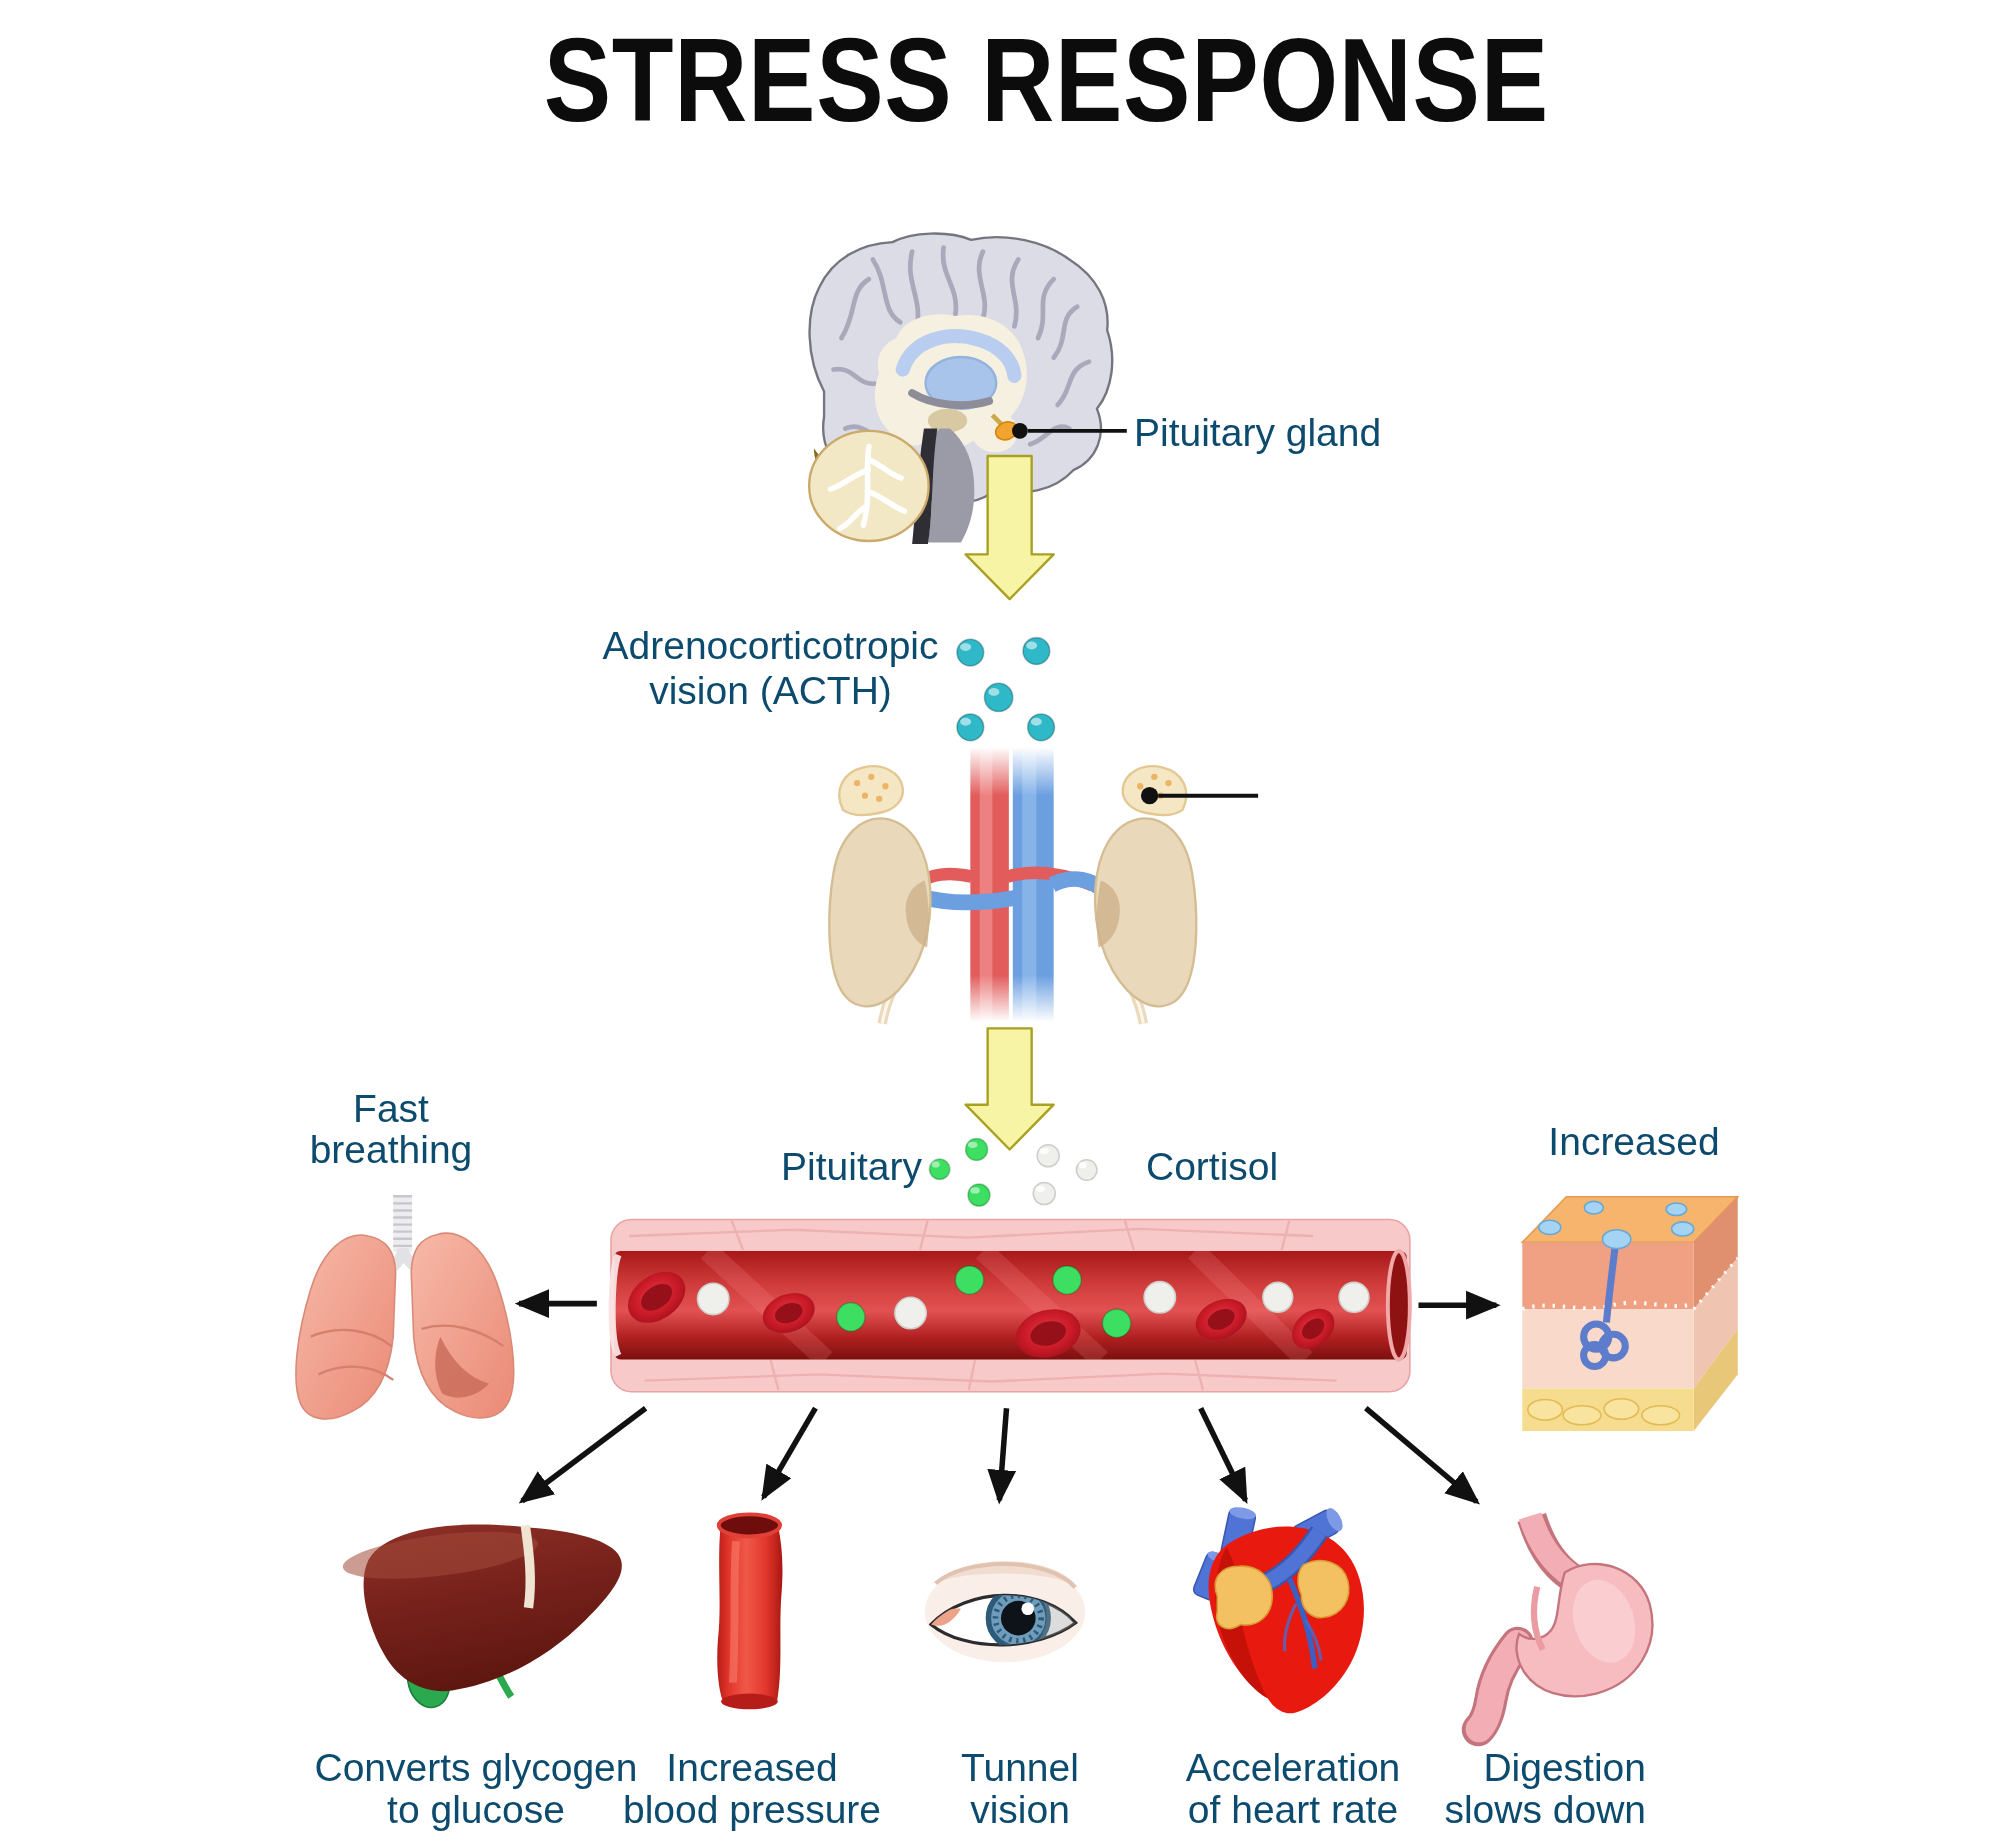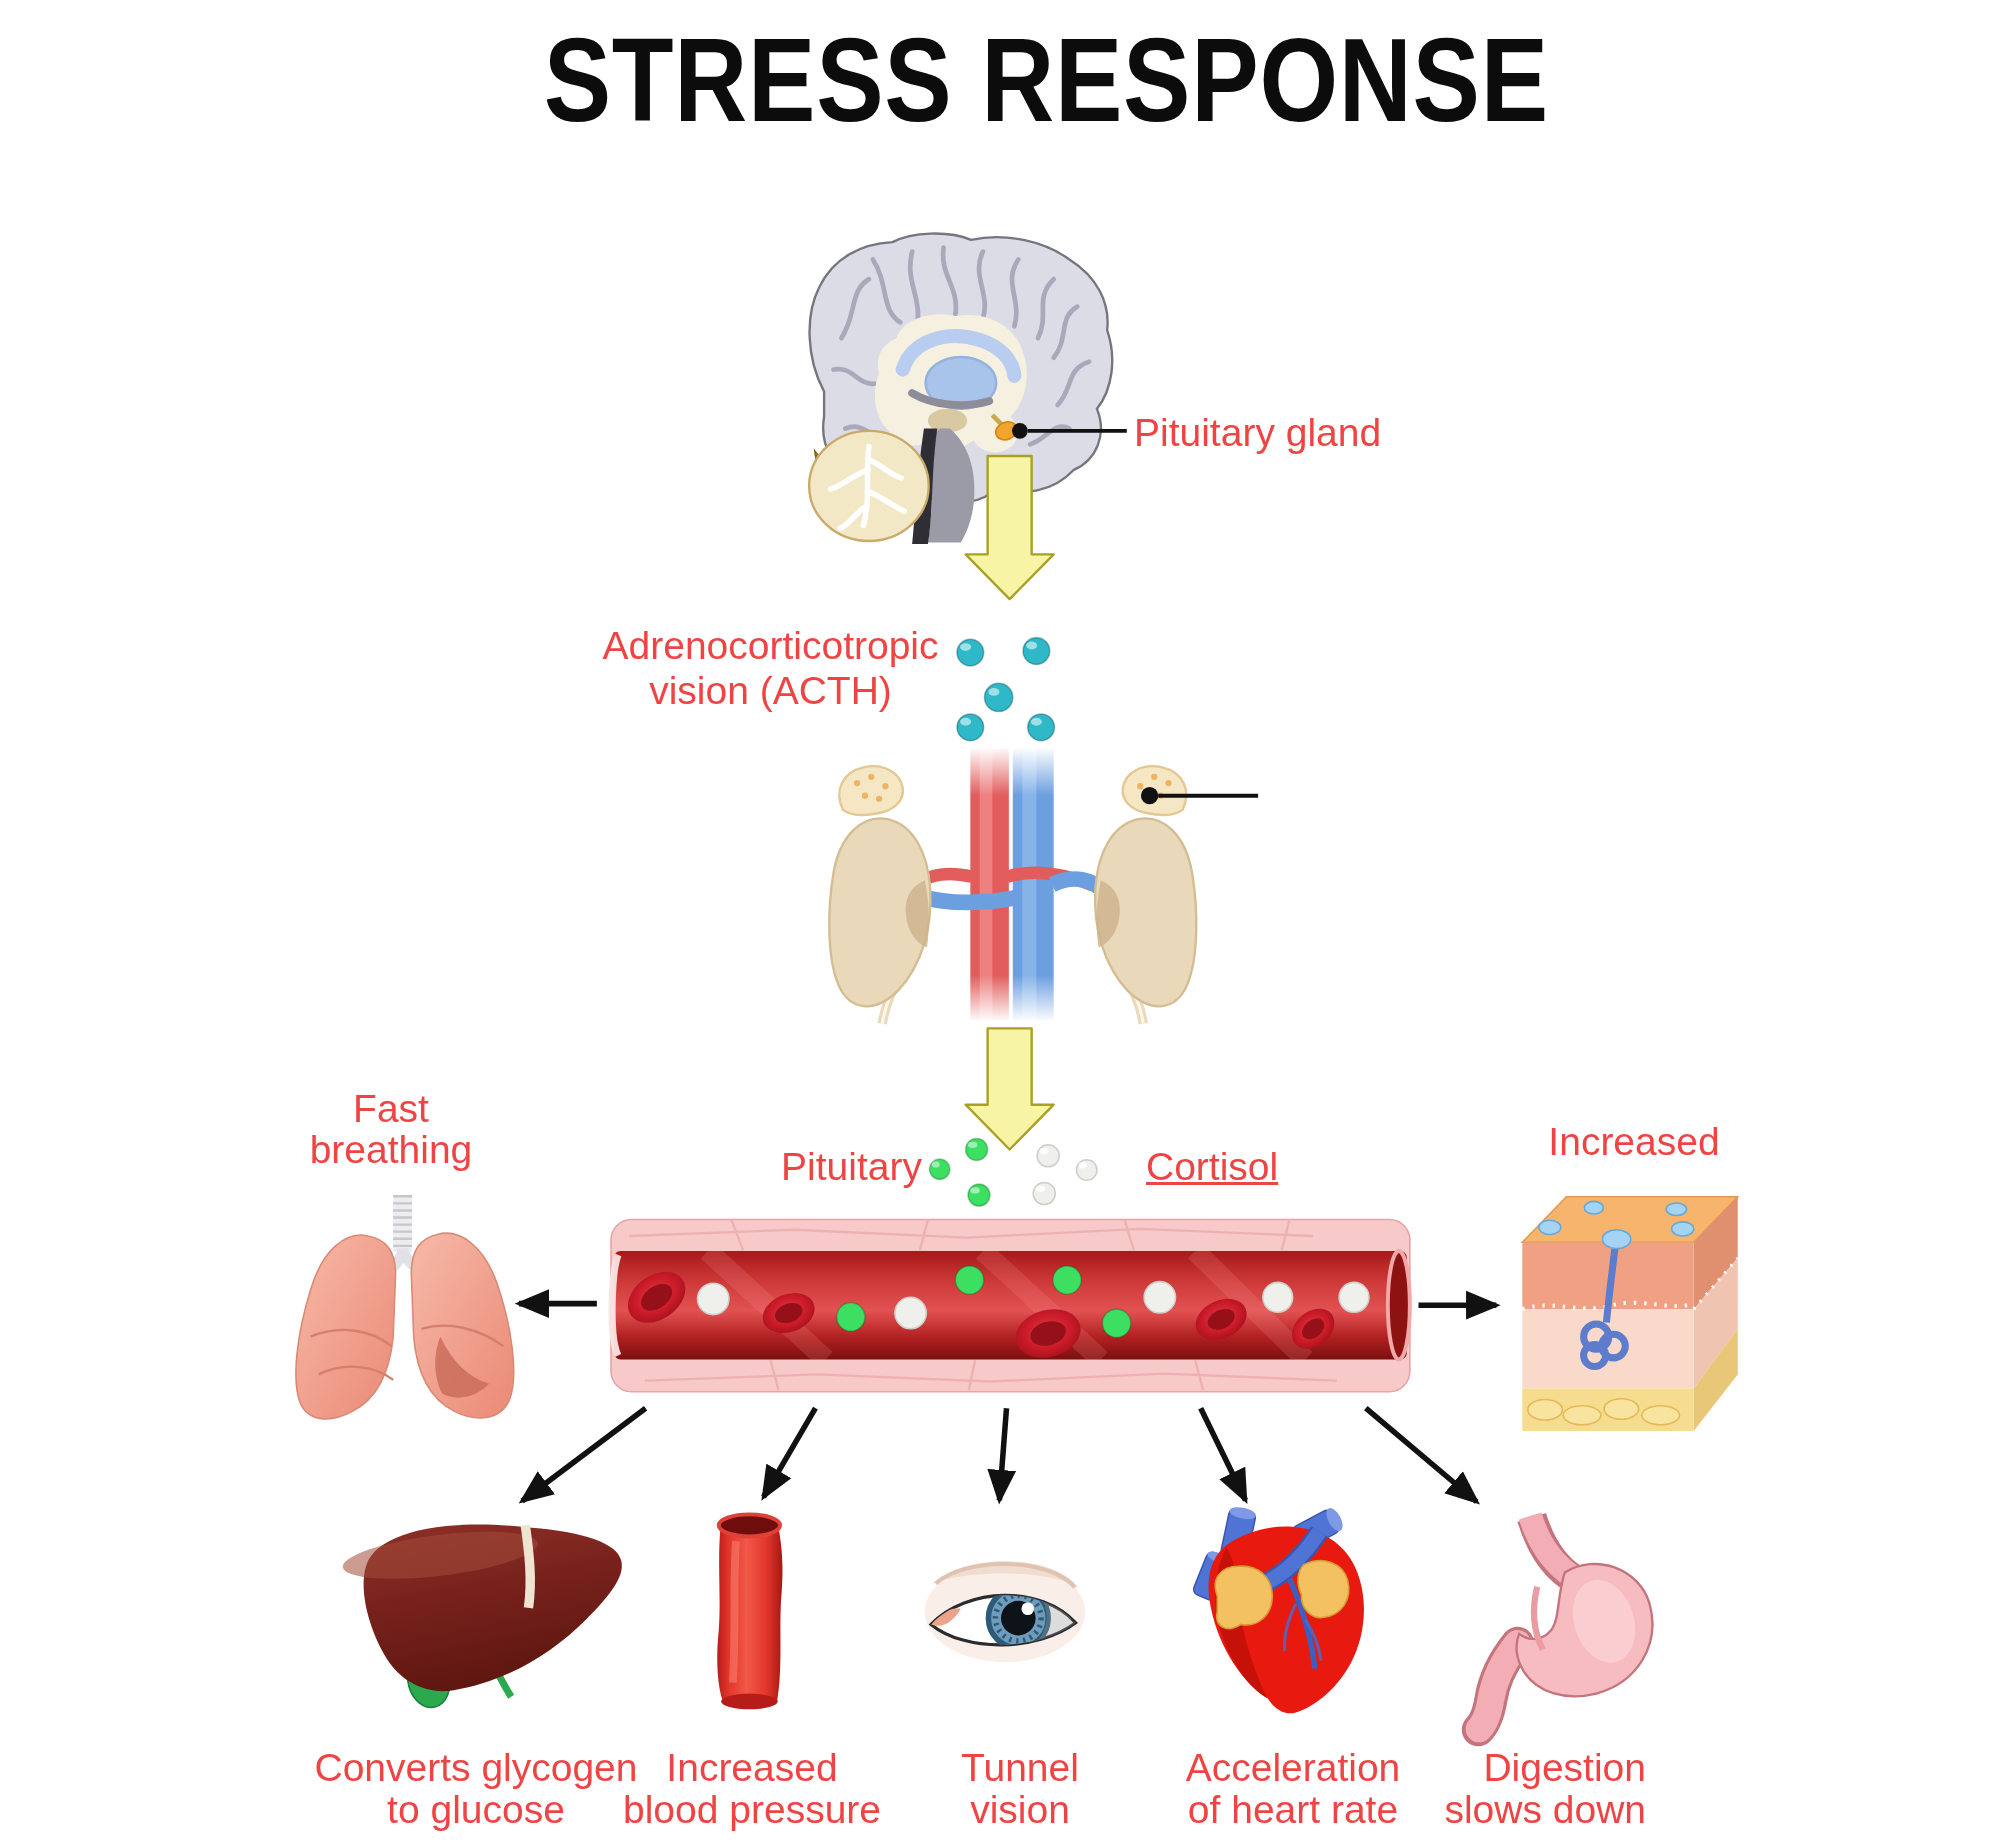--- a/index.html
+++ b/index.html
@@ -1,21 +1,21 @@
 <!DOCTYPE html>
 <html style="font-size:12.6px"><head>
 <meta charset="utf-8">
 <style>
   html,body { margin:0; padding:0; background:#ffffff; }
   #canvas {
     position:relative; width:2013px; height:1843px; background:#fff;
     font-family:"Liberation Sans", sans-serif; color:#111; overflow:hidden;
   }
   .lbl {
-    position:absolute; font-size:39px; line-height:42px; color:#ef4444;
+    position:absolute; font-size:39px; line-height:42px; color:#0c4a6e;
     white-space:pre-line;
   }
   .lbl.center { text-align:center; }
   .lbl.right  { text-align:right; }
   #title-wrap { position:absolute; top:11px; left:0; width:2013px; text-align:center;padding-left:40px; }
   #title-wrap .t {
     display:inline-block; font-size:119px; font-weight:bold; letter-spacing:0.8px;
     transform:scaleX(0.85); transform-origin:center; white-space:nowrap; color:#0c0c0c;
   }
   svg { position:absolute; top:0; left:0; }
@@ -409,21 +409,21 @@
                C1945,2088 1962,2086 1972,2074 C1984,2060 1980,2030 1990,2000 Z" fill="#f7bcc0" stroke="#c4747c" stroke-width="3"></path>
       <ellipse cx="2040" cy="2062" rx="38" ry="54" fill="#fbd3d6" opacity="0.75" transform="rotate(-18 2040 2062)"></ellipse>
       <path d="M1955,2018 C1948,2046 1950,2074 1962,2098" fill="none" stroke="#eb9ba2" stroke-width="8"></path>
     </g>
   </svg>
 
   <div class="lbl" style="left:1134px; top:412px;">Pituitary gland</div>
   <div class="lbl center" style="left:574px; top:623px; width:393px; line-height:45px;">Adrenocorticotropic
 vision (ACTH)</div>
   <div class="lbl right" style="left:686px; top:1146px; width:236px;">Pituitary</div>
-  <div class="lbl" style="left:1146px; top:1146px;text-decoration:underline;">Cortisol</div>
+  <div class="lbl" style="left:1146px; top:1146px;">Cortisol</div>
   <div class="lbl center" style="left:273px; top:1088px; width:236px; line-height:41px;">Fast
 breathing</div>
   <div class="lbl center" style="left:1516px; top:1121px; width:236px;">Increased</div>
   <div class="lbl center" style="left:311px; top:1747px; width:330px; line-height:42px;">Converts glycogen
 to glucose</div>
   <div class="lbl center" style="left:587px; top:1747px; width:330px; line-height:42px;">Increased
 blood pressure</div>
   <div class="lbl center" style="left:855px; top:1747px; width:330px; line-height:42px;">Tunnel
 vision</div>
   <div class="lbl center" style="left:1128px; top:1747px; width:330px; line-height:42px;">Acceleration

